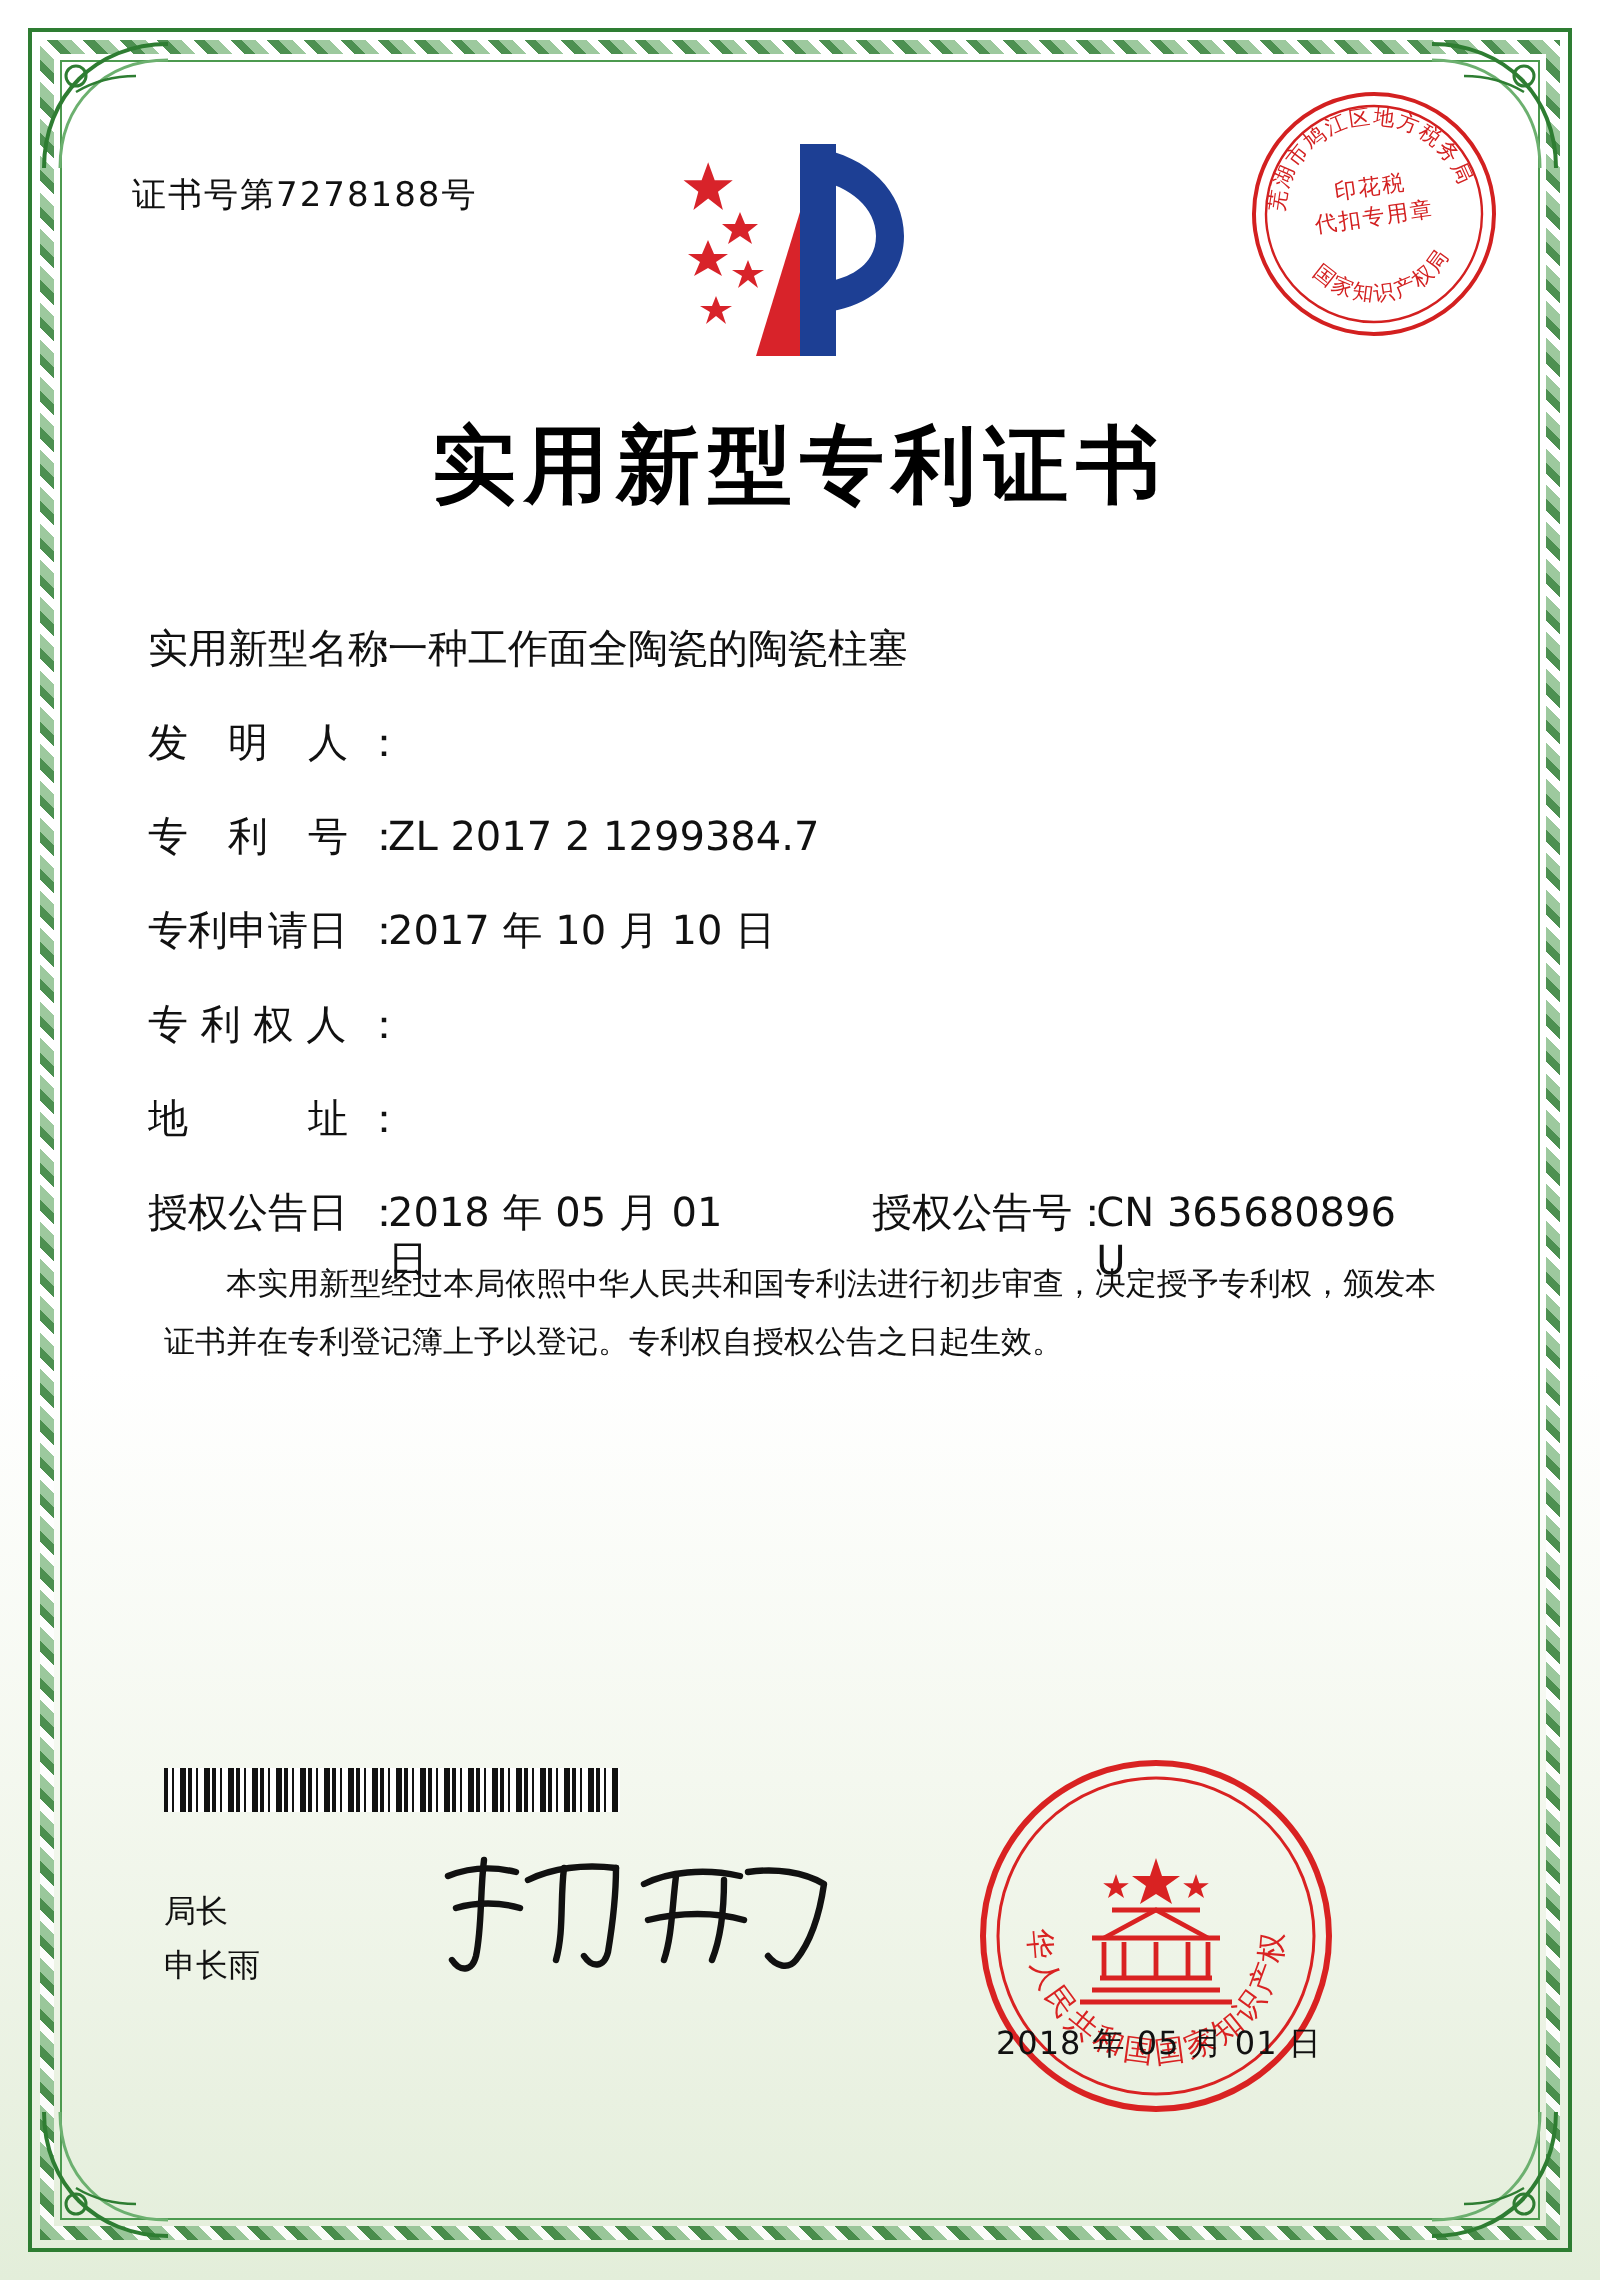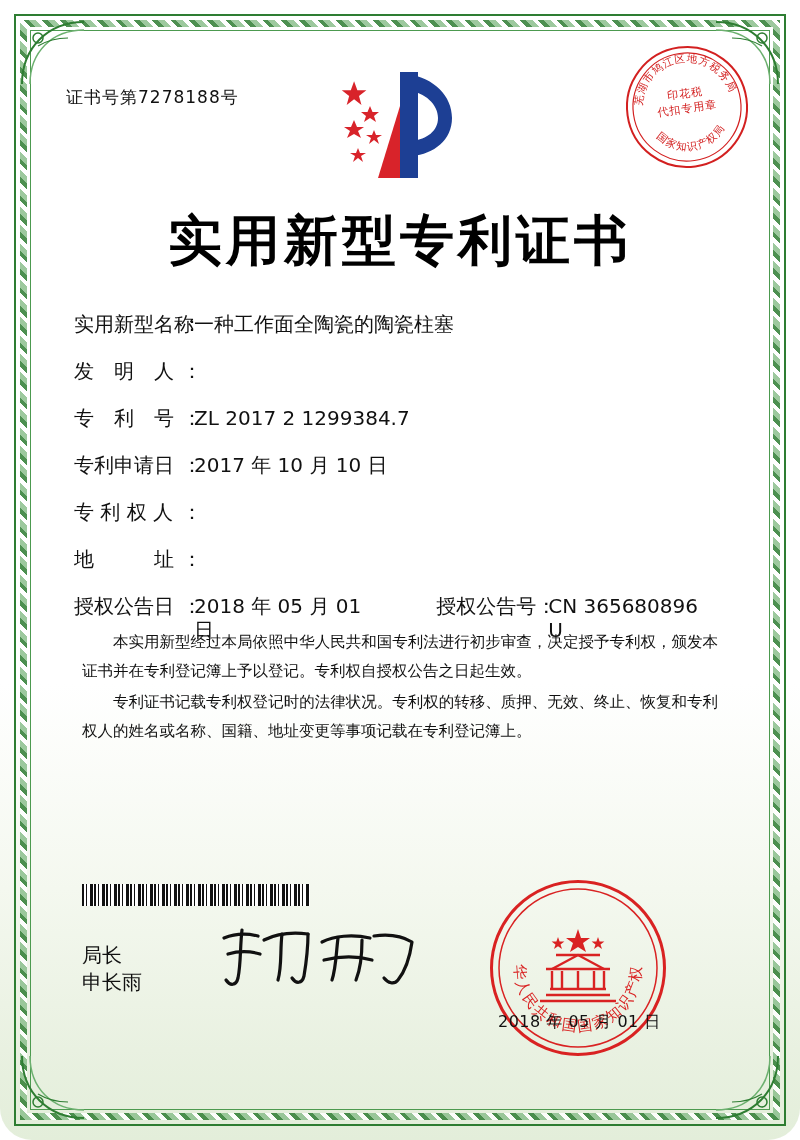--- a/index.html
+++ b/index.html
@@ -11,21 +11,20 @@
     font-family: "DejaVu Sans", "Liberation Sans", sans-serif;
   }
   #page {
     position: relative;
     width: 800px;
     height: 1140px;
     overflow: hidden;
     background: #ffffff;
     background-image:
       linear-gradient(180deg, #ffffff 0%, #ffffff 60%, #f4f8ef 78%, #e9f1e1 92%, #e3eeda 100%);
-    border-radius: 32px;
   }
   
   .border-outer {
     position: absolute;
     left: 14px; top: 14px;
     width: 772px; height: 1112px;
     border: 2px solid #2e7d32;
     box-sizing: border-box;
   }
   .border-inner {
@@ -106,21 +105,21 @@
     font-size: 17px;
     color: #111;
     letter-spacing: 1px;
   }
   .main-title {
     position: absolute;
     left: 0; right: 0; top: 205px;
     text-align: center;
     font-family: "DejaVu Serif", "Liberation Serif", serif;
     font-weight: bold;
-    font-size: 54px;
+    font-size: 42px;
     letter-spacing: 4px;
     color: #000;
   }
   .fields {
     position: absolute;
     left: 74px; top: 312px;
     width: 640px;
     font-size: 20px;
     color: #111;
   }
@@ -174,21 +173,21 @@
     background-image: repeating-linear-gradient(90deg,
       #111 0px, #111 2px, #fff 2px, #fff 4px,
       #111 4px, #111 5px, #fff 5px, #fff 8px,
       #111 8px, #111 11px, #fff 11px, #fff 12px);
   }
 
   
   .sign-label {
     position: absolute;
     left: 82px; top: 942px;
-    font-size: 20px;
+    font-size: 16px;
     line-height: 27px;
     color: #111;
   }
   .signature {
     position: absolute;
     left: 212px; top: 920px;
     width: 210px; height: 72px;
     color: #111;
   }
   .issue-date {
@@ -329,21 +328,20 @@
       <span class="right-part">
         <span class="right-label">授权公告号</span>
         <span class="field-colon">：</span>
         <span>CN 365680896 U</span>
       </span>
     </div>
   </div>
 
   <div class="para-block">
     <p>本实用新型经过本局依照中华人民共和国专利法进行初步审查，决定授予专利权，颁发本证书并在专利登记簿上予以登记。专利权自授权公告之日起生效。</p>
-    <p>专利证书记载专利权登记时的法律状况。专利权的转移、质押、无效、终止、恢复和专利权人的姓名或名称、国籍、地址变更等事项记载在专利登记簿上。</p>
   </div>
 
   <div class="barcode"></div>
 
   <div class="sign-label">
     <div>局长</div>
     <div>申长雨</div>
   </div>
 
   <div class="signature">

